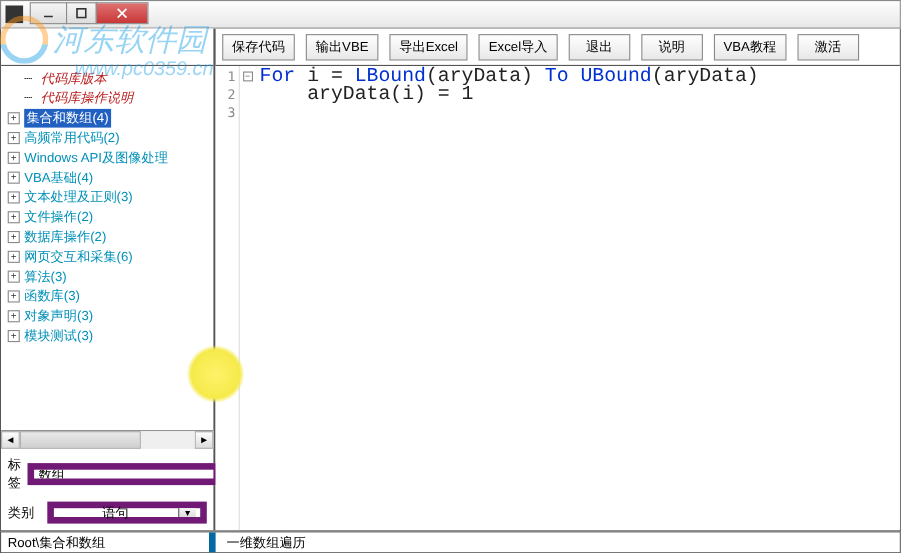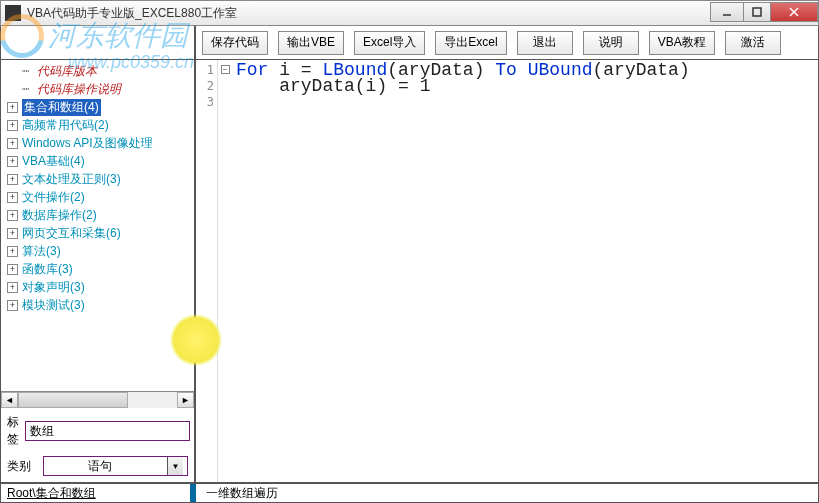--- a/index.html
+++ b/index.html
@@ -33,44 +33,43 @@
 .tree-item .label { color: #0090b8; }
 .tree-item.top .label { color: #b91c1c; font-style: italic; }
 .tree-item.selected .label { background: #2060c0; color: #fff; padding: 0 2px; }
 .hscroll { height: 17px; border-top: 1px solid #888; background: #f0f0f0; display: flex; align-items: stretch; }
 .hscroll .arrow { width: 17px; border: 1px solid #aaa; background: linear-gradient(#fefefe,#ddd); display:flex; align-items:center; justify-content:center; font-size:9px; }
 .hscroll .track { flex: 1; background: #efefef; position: relative; }
 .hscroll .thumb { position: absolute; left:0; top:0; bottom:0; width: 110px; background: linear-gradient(#eaeaea,#cfcfcf); border:1px solid #aaa; }
 .bottom-fields { padding: 6px 6px; display: flex; flex-direction: column; gap: 8px; border-top: none; }
 .field-row { display: flex; align-items: center; gap: 6px; }
 .field-row .flabel { width: 30px; }
-.field-row input, .field-row .select { flex: 1; height: 20px; border: 1px solid #701a75; padding: 0 4px; font-size: 12px; font-family: inherit; background:#fff; }
+.field-row input, .field-row .select { flex: 1; height: 20px; border: 6px solid #701a75; padding: 0 4px; font-size: 12px; font-family: inherit; background:#fff; }
 .field-row .select { display:flex; align-items:center; justify-content:space-between;padding-left:44px; }
 .field-row .select .dd { width: 16px; height: 100%; border-left: 1px solid #555; background:linear-gradient(#f5f5f5,#ddd); display:flex; align-items:center; justify-content:center; font-size:8px; }
 .right { flex: 1; display: flex; flex-direction: column; }
 .code-area { flex: 1; display: flex; overflow: hidden; background:#fff; position:relative; }
 .gutter { width: 22px; background: #fff; border-right: 1px solid #ddd; text-align: right; padding: 2px 3px 0 0; color: #8a8a8a; font-family: Consolas, monospace; font-size: 12px; }
 .gutter div { height: 16px; line-height:16px; }
 .fold-col { width: 14px; padding-top: 2px; }
 .fold-col .fbox { width:9px; height:9px; border:1px solid #888; margin: 3px auto 0; font-size:8px; line-height:7px; text-align:center; color:#555; }
 .code { flex:1; padding: 2px 0 0 4px; font-family: Consolas, "Courier New", monospace; font-size: 18px; }
 .code .line { height: 16px; line-height:16px; white-space: pre; }
 .kw { color: #0030d0; }
 .plain { color: #222; }
 .highlight { position:absolute; width: 52px; height: 52px; background: radial-gradient(circle, #fff26a 0%, #f5ea4a 60%, rgba(245,234,74,0) 72%); border-radius:50%; left: 170px; top: 314px; z-index: 40; pointer-events:none; }
 .statusbar { height: 20px; border: 1px solid #555; border-top: 1px solid #555; display: flex; align-items: center; font-size: 12px; background: #fff; }
-.statusbar .cell1 { width: 195px; padding-left: 6px; border-right: 6px solid #0369a1; height:100%; display:flex; align-items:center;text-decoration:underline; }
+.statusbar .cell1 { width: 195px; padding-left: 6px; border-right: 6px solid #0369a1; height:100%; display:flex; align-items:center; }
 .statusbar .cell2 { padding-left: 10px; }
 </style>
 </head>
 <body>
 
 <div class="titlebar">
   <div class="app-icon"></div>
-  <div class="title">VBA代码助手专业版_EXCEL880工作室</div>
   <div class="win-btns">
     <div class="win-btn min">
         <svg viewBox="0 0 10 10">
           <line x1="1" y1="8" x2="9" y2="8" stroke="#333" stroke-width="1.5"></line>
         </svg>
       </div>
     <div class="win-btn max">
         <svg viewBox="0 0 10 10">
           <rect x="1" y="1" width="8" height="8" fill="none" stroke="#333" stroke-width="1.5"></rect>
         </svg>
@@ -174,22 +173,22 @@
           <div class="dd">▼</div>
         </div>
       </div>
     </div>
   </div>
 
   <div class="right">
     <div class="toolbar">
       <div class="tbtn">保存代码</div>
       <div class="tbtn">输出VBE</div>
+      <div class="tbtn">导出Excel</div>
       <div class="tbtn">Excel导入</div>
-      <div class="tbtn">导出Excel</div>
       <div class="tbtn">退出</div>
       <div class="tbtn">说明</div>
       <div class="tbtn">VBA教程</div>
       <div class="tbtn">激活</div>
     </div>
     <div class="code-area">
       <div class="gutter">
         <div>1</div>
         <div>2</div>
         <div>3</div>

